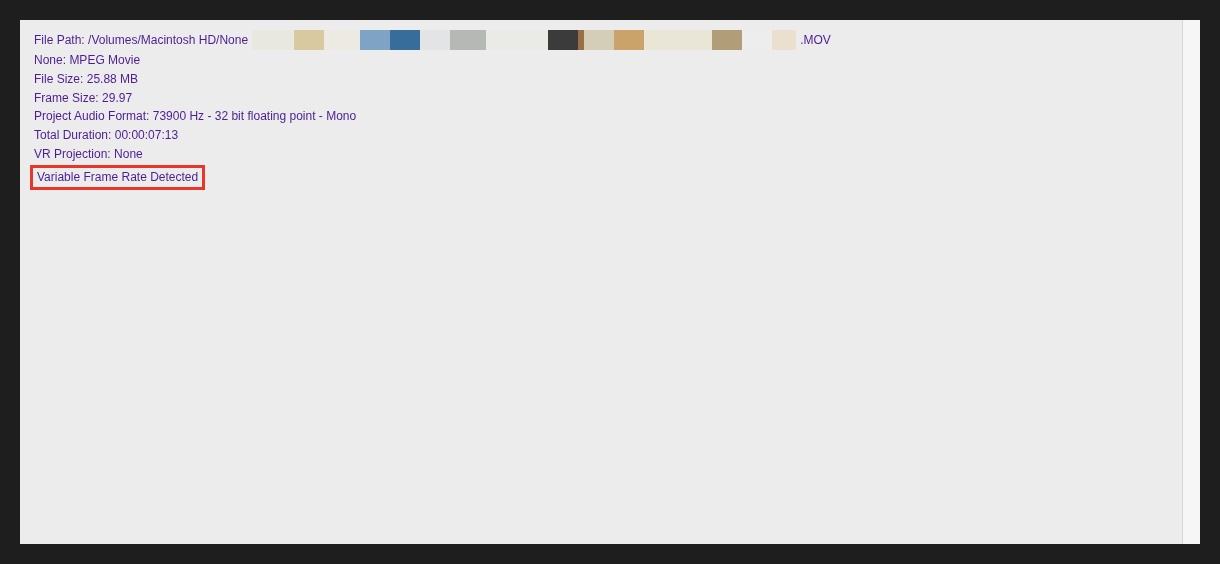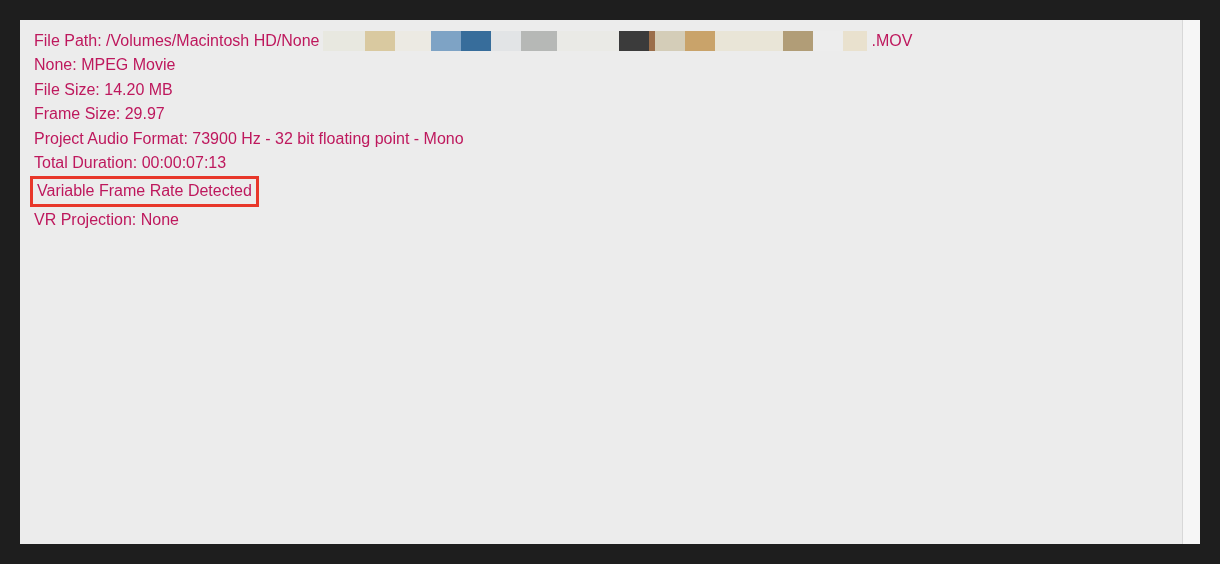--- a/index.html
+++ b/index.html
@@ -18,22 +18,22 @@
       padding: 20px;
       width: 100%;
       height: 100%;
     }
     .panel {
       background: #ececec;
       width: 100%;
       height: 100%;
       padding: 10px 14px;
       position: relative;
-      color: #be185d;
-      font-size: 16px;
+      color: #4c1d95;
+      font-size: 12px;
       line-height: 1.4;
     }
     .prop-row {
       margin-bottom: 2px;
       white-space: nowrap;
     }
     .highlighted {
       display: inline-block;
       border: 3px solid #e8372a;
       padding: 1px 4px;
@@ -94,21 +94,21 @@
       <span>.MOV</span>
     </div>
 
     <div class="prop-row">
       <span>None:</span>
       <span>MPEG Movie</span>
     </div>
 
     <div class="prop-row">
       <span>File Size:</span>
-      <span>14.20 MB</span>
+      <span>25.88 MB</span>
     </div>
 
 
     <div class="prop-row">
       <span>Frame Size:</span>
       <span>29.97</span>
     </div>
 
 
     <div class="prop-row">
@@ -116,23 +116,23 @@
       <span>73900 Hz - 32 bit floating point - Mono</span>
     </div>
 
     <div class="prop-row">
       <span>Total Duration:</span>
       <span>00:00:07:13</span>
     </div>
 
 
     <div class="prop-row">
-      <span class="highlighted">Variable Frame Rate Detected</span>
+      <span>VR Projection:</span>
+      <span>None</span>
     </div>
 
     <div class="prop-row">
-      <span>VR Projection:</span>
-      <span>None</span>
+      <span class="highlighted">Variable Frame Rate Detected</span>
     </div>
 
     <div class="scrollbar-track"></div>
   </div>
 </div>
 
 </body></html>

